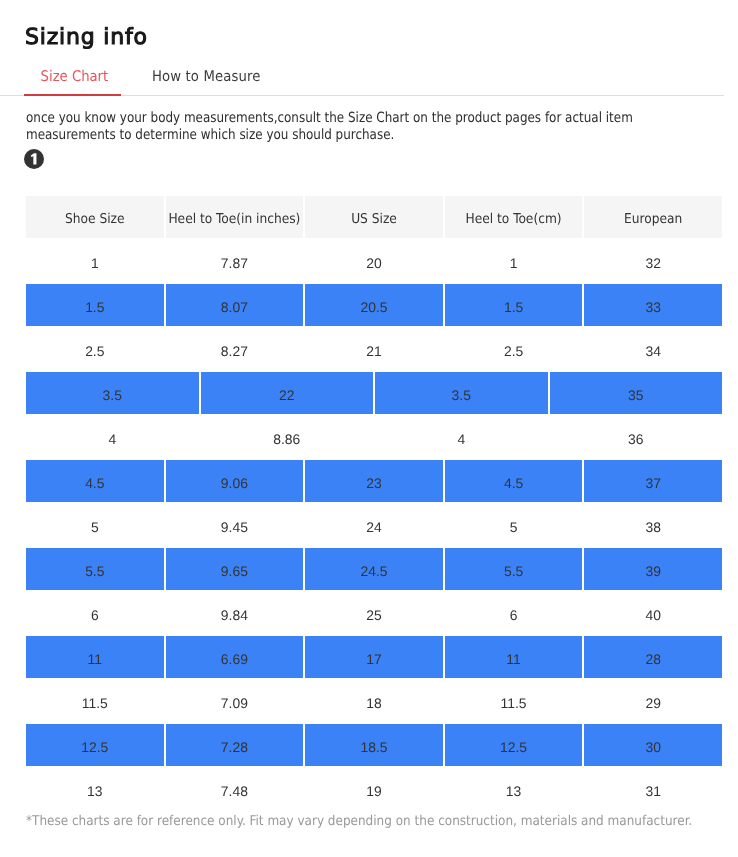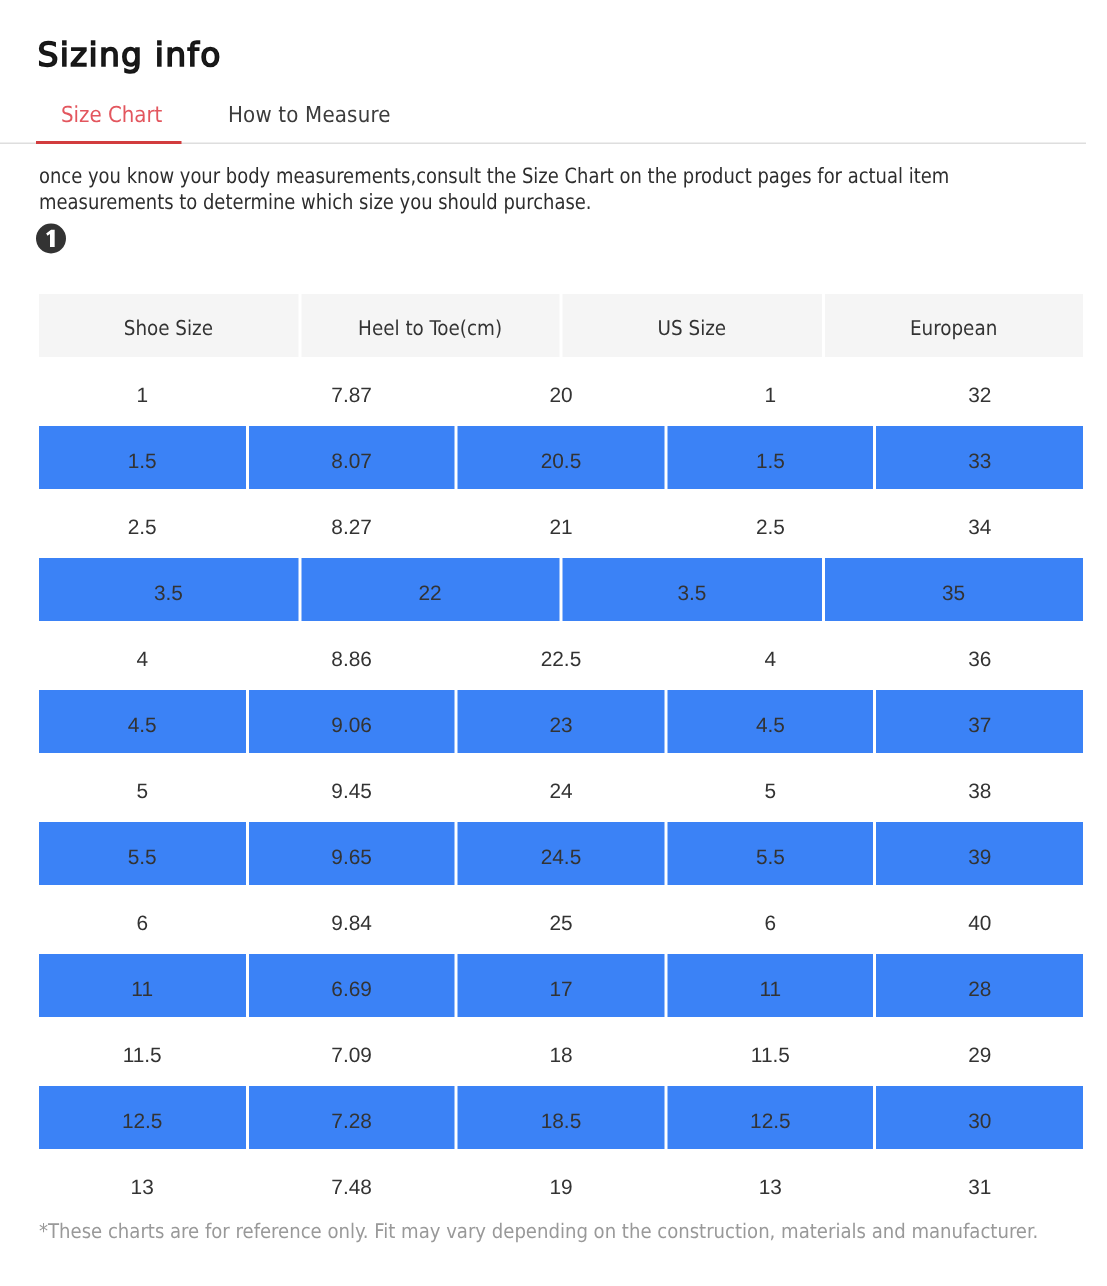--- a/index.html
+++ b/index.html
@@ -90,22 +90,23 @@
   <div class="badge">
     <svg width="20" height="20" viewBox="0 0 20 20" aria-hidden="true">
       <path d="M6.75 6.6 L10.05 4.2 L12.45 4.2 L12.45 15.6 L9.35 15.6 L9.35 7.05 L7.7 8.15 Z" fill="#ffffff"></path>
     </svg>
     <span class="badge-label">1</span>
   </div>
 
   <div class="table" id="size-table">
       <div class="row header">
         <div class="cell">Shoe Size</div>
+        <div class="cell">Heel to Toe(in inches)</div>
+        <div class="cell">US Size</div>
         <div class="cell">Heel to Toe(cm)</div>
-        <div class="cell">US Size</div>
         <div class="cell">European</div>
       </div>
       <div class="row plain">
         <div class="cell">1</div>
         <div class="cell">7.87</div>
         <div class="cell">20</div>
         <div class="cell">1</div>
         <div class="cell">32</div>
       </div>
       <div class="row shaded">
@@ -124,21 +125,20 @@
       </div>
       <div class="row shaded">
         <div class="cell">3.5</div>
         <div class="cell">22</div>
         <div class="cell">3.5</div>
         <div class="cell">35</div>
       </div>
       <div class="row plain">
         <div class="cell">4</div>
         <div class="cell">8.86</div>
-        <div class="cell">22.5</div>
         <div class="cell">4</div>
         <div class="cell">36</div>
       </div>
       <div class="row shaded">
         <div class="cell">4.5</div>
         <div class="cell">9.06</div>
         <div class="cell">23</div>
         <div class="cell">4.5</div>
         <div class="cell">37</div>
       </div>

